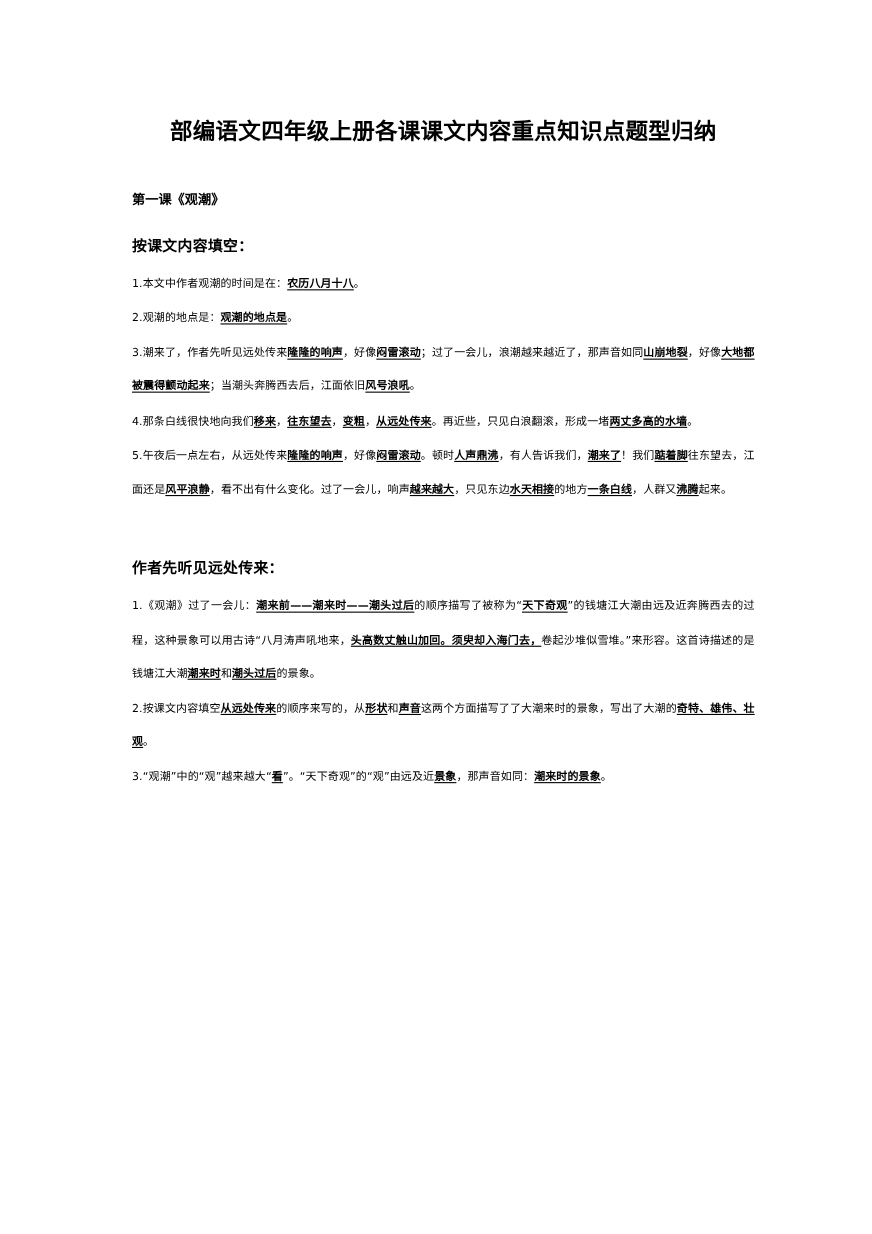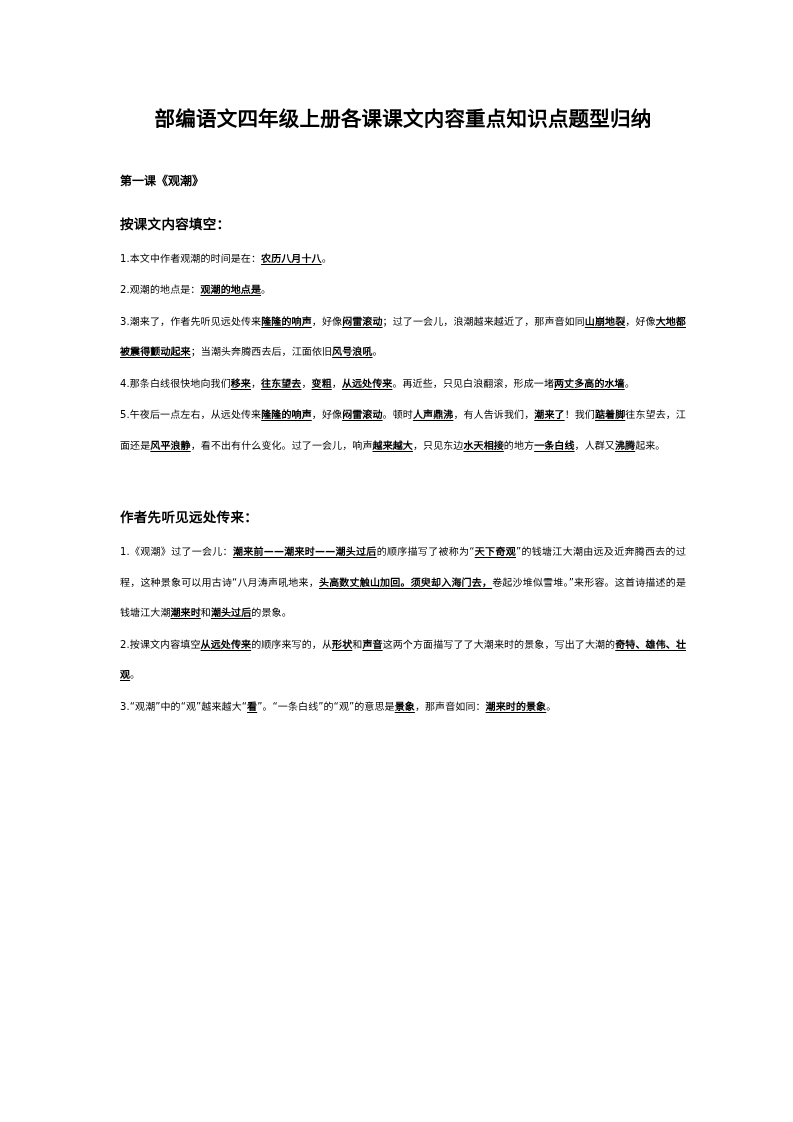--- a/index.html
+++ b/index.html
@@ -102,18 +102,18 @@
           <p class="item"><span class="num">1.</span><span>本文中作者观潮的时间是在：</span><span class="k">农历八月十八</span><span>。</span></p>
           <p class="item"><span class="num">2.</span><span>观潮的地点是：</span><span class="k">观潮的地点是</span><span>。</span></p>
           <p class="item"><span class="num">3.</span><span>潮来了，作者先听见远处传来</span><span class="k">隆隆的响声</span><span>，好像</span><span class="k">闷雷滚动</span><span>；过了一会儿，浪潮越来越近了，那声音如同</span><span class="k">山崩地裂</span><span>，好像</span><span class="k">大地都被震得颤动起来</span><span>；当潮头奔腾西去后，江面依旧</span><span class="k">风号浪吼</span><span>。</span></p>
           <p class="item"><span class="num">4.</span><span>那条白线很快地向我们</span><span class="k">移来</span><span>，</span><span class="k">往东望去</span><span>，</span><span class="k">变粗</span><span>，</span><span class="k">从远处传来</span><span>。再近些，只见白浪翻滚，形成一堵</span><span class="k">两丈多高的水墙</span><span>。</span></p>
           <p class="item"><span class="num">5.</span><span>午夜后一点左右，从远处传来</span><span class="k">隆隆的响声</span><span>，好像</span><span class="k">闷雷滚动</span><span>。顿时</span><span class="k">人声鼎沸</span><span>，有人告诉我们，</span><span class="k">潮来了</span><span>！我们</span><span class="k">踮着脚</span><span>往东望去，江面还是</span><span class="k">风平浪静</span><span>，看不出有什么变化。过了一会儿，响声</span><span class="k">越来越大</span><span>，只见东边</span><span class="k">水天相接</span><span>的地方</span><span class="k">一条白线</span><span>，人群又</span><span class="k">沸腾</span><span>起来。</span></p>
         </div>
         <div class="section section-gap-next">
           <div class="section-heading">作者先听见远处传来：</div>
           <p class="item"><span class="num">1.</span><span>《观潮》过了一会儿：</span><span class="k">潮来前——潮来时——潮头过后</span><span>的顺序描写了被称为“</span><span class="k">天下奇观</span><span>”的钱塘江大潮由远及近奔腾西去的过程，这种景象可以用古诗“八月涛声吼地来，</span><span class="k">头高数丈触山加回。须臾却入海门去，</span><span>卷起沙堆似雪堆。”来形容。这首诗描述的是钱塘江大潮</span><span class="k">潮来时</span><span>和</span><span class="k">潮头过后</span><span>的景象。</span></p>
           <p class="item"><span class="num">2.</span><span>按课文内容填空</span><span class="k">从远处传来</span><span>的顺序来写的，从</span><span class="k">形状</span><span>和</span><span class="k">声音</span><span>这两个方面描写了了大潮来时的景象，写出了大潮的</span><span class="k">奇特、雄伟、壮观</span><span>。</span></p>
-          <p class="item"><span class="num">3.</span><span>“观潮”中的“观”越来越大“</span><span class="k">看</span><span>”。“一条白线”的“观”的意思是</span><span class="k">景象</span><span>，那声音如同：</span><span class="k">潮来时的景象</span><span>。</span></p>
+          <p class="item"><span class="num">3.</span><span>“观潮”中的“观”越来越大“</span><span class="k">看</span><span>”。“天下奇观”的“观”由远及近</span><span class="k">景象</span><span>，那声音如同：</span><span class="k">潮来时的景象</span><span>。</span></p>
         </div>
       </div>
 
   </div>
 </div>
 
 </body></html>

